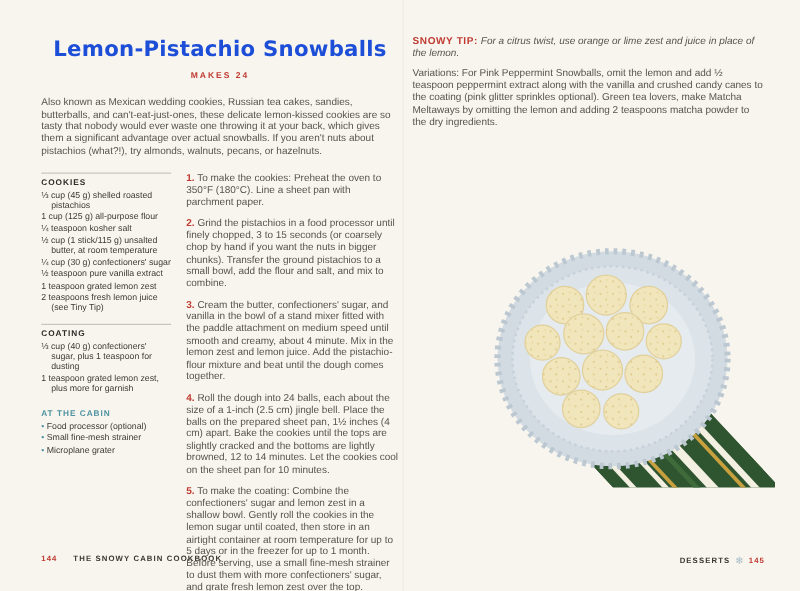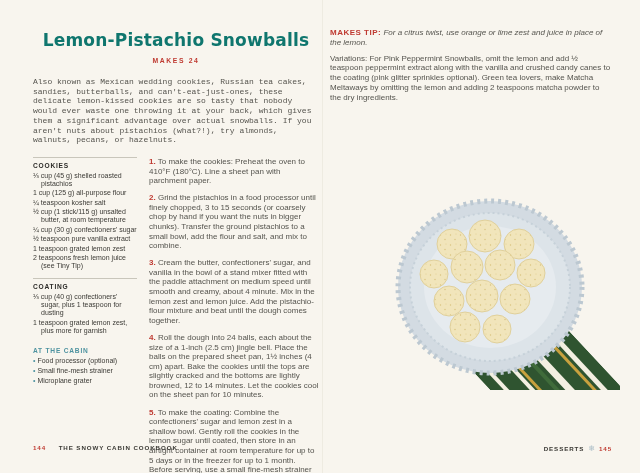--- a/index.html
+++ b/index.html
@@ -13,28 +13,28 @@
     -webkit-font-smoothing:antialiased;
   }
   .spread{position:absolute;inset:0;}
   .seam{position:absolute;left:322px;top:0;width:1px;height:473px;background:#eeebe1;}
 
   
   .page-left{position:absolute;left:33px;top:30px;width:286px;}
   .recipe-title{
     font-family:"DejaVu Sans", sans-serif;
     font-weight:700;font-size:17px;line-height:20px;
-    color:#0f766e;text-align:center;letter-spacing:.2px;margin:0 0 7px 0;
+    color:#1d4ed8;text-align:center;letter-spacing:.2px;margin:0 0 7px 0;
   }
   .yield{
     text-align:center;color:#bf3a31;font-weight:700;
     font-size:6.8px;letter-spacing:1.6px;margin:0 0 13px 0;
   }
   .intro{
-    font-size:8px;line-height:9.7px;color:#55544e;margin:0 0 12px 0;font-family:Liberation Mono, monospace;
+    font-size:8px;line-height:9.7px;color:#55544e;margin:0 0 12px 0;
   }
   .cols{display:flex;}
   .ing-col{width:104px;flex:0 0 104px;padding-right:12px;}
   .steps-col{flex:1;}
 
   .ing-header{
     font-size:6.6px;font-weight:700;letter-spacing:.8px;color:#2c2b28;
     border-top:1px solid #c9c6bb;padding-top:4px;margin:0 0 3px 0;
   }
   .ing-header.first{margin-top:0;}
@@ -96,31 +96,31 @@
         <p class="ing">⅓ cup (40 g) confectioners' sugar, plus 1 teaspoon for dusting</p>
         <p class="ing">1 teaspoon grated lemon zest, plus more for garnish</p>
 
         <div class="cabin-header">AT THE CABIN</div>
         <p class="cabin-item">Food processor (optional)</p>
         <p class="cabin-item">Small fine-mesh strainer</p>
         <p class="cabin-item">Microplane grater</p>
       </div>
 
       <div class="steps-col">
-        <p class="step"><span class="step-num">1.</span> <span>To make the cookies: Preheat the oven to 410°F (180°C). Line a sheet pan with parchment paper.</span></p>
+        <p class="step"><span class="step-num">1.</span> <span>To make the cookies: Preheat the oven to 350°F (180°C). Line a sheet pan with parchment paper.</span></p>
         <p class="step"><span class="step-num">2.</span> <span>Grind the pistachios in a food processor until finely chopped, 3 to 15 seconds (or coarsely chop by hand if you want the nuts in bigger chunks). Transfer the ground pistachios to a small bowl, add the flour and salt, and mix to combine.</span></p>
         <p class="step"><span class="step-num">3.</span> <span>Cream the butter, confectioners' sugar, and vanilla in the bowl of a stand mixer fitted with the paddle attachment on medium speed until smooth and creamy, about 4 minute. Mix in the lemon zest and lemon juice. Add the pistachio-flour mixture and beat until the dough comes together.</span></p>
         <p class="step"><span class="step-num">4.</span> <span>Roll the dough into 24 balls, each about the size of a 1-inch (2.5 cm) jingle bell. Place the balls on the prepared sheet pan, 1½ inches (4 cm) apart. Bake the cookies until the tops are slightly cracked and the bottoms are lightly browned, 12 to 14 minutes. Let the cookies cool on the sheet pan for 10 minutes.</span></p>
         <p class="step"><span class="step-num">5.</span> <span>To make the coating: Combine the confectioners' sugar and lemon zest in a shallow bowl. Gently roll the cookies in the lemon sugar until coated, then store in an airtight container at room temperature for up to 5 days or in the freezer for up to 1 month. Before serving, use a small fine-mesh strainer to dust them with more confectioners' sugar, and grate fresh lemon zest over the top.</span></p>
       </div>
     </div>
   </div>
 
   <div class="page-right">
-    <p class="tip"><span class="tip-label">MAKES TIP:</span><span> For a citrus twist, use orange or lime zest and juice in place of the lemon.</span></p>
+    <p class="tip"><span class="tip-label">SNOWY TIP:</span><span> For a citrus twist, use orange or lime zest and juice in place of the lemon.</span></p>
     <p class="variations">Variations: For Pink Peppermint Snowballs, omit the lemon and add ½ teaspoon peppermint extract along with the vanilla and crushed candy canes to the coating (pink glitter sprinkles optional). Green tea lovers, make Matcha Meltaways by omitting the lemon and adding 2 teaspoons matcha powder to the dry ingredients.</p>
   </div>
 
   <div class="illus-wrap">
     <svg width="232" height="198" viewBox="0 0 232 198" xmlns="http://www.w3.org/2000/svg">
       <defs>
         <pattern id="speck" width="10" height="10" patternUnits="userSpaceOnUse">
           <rect width="10" height="10" fill="#f1e5bb"></rect>
           <circle cx="2.5" cy="3" r="0.7" fill="#d9c27c"></circle>
           <circle cx="7" cy="7.5" r="0.7" fill="#d9c27c"></circle>

